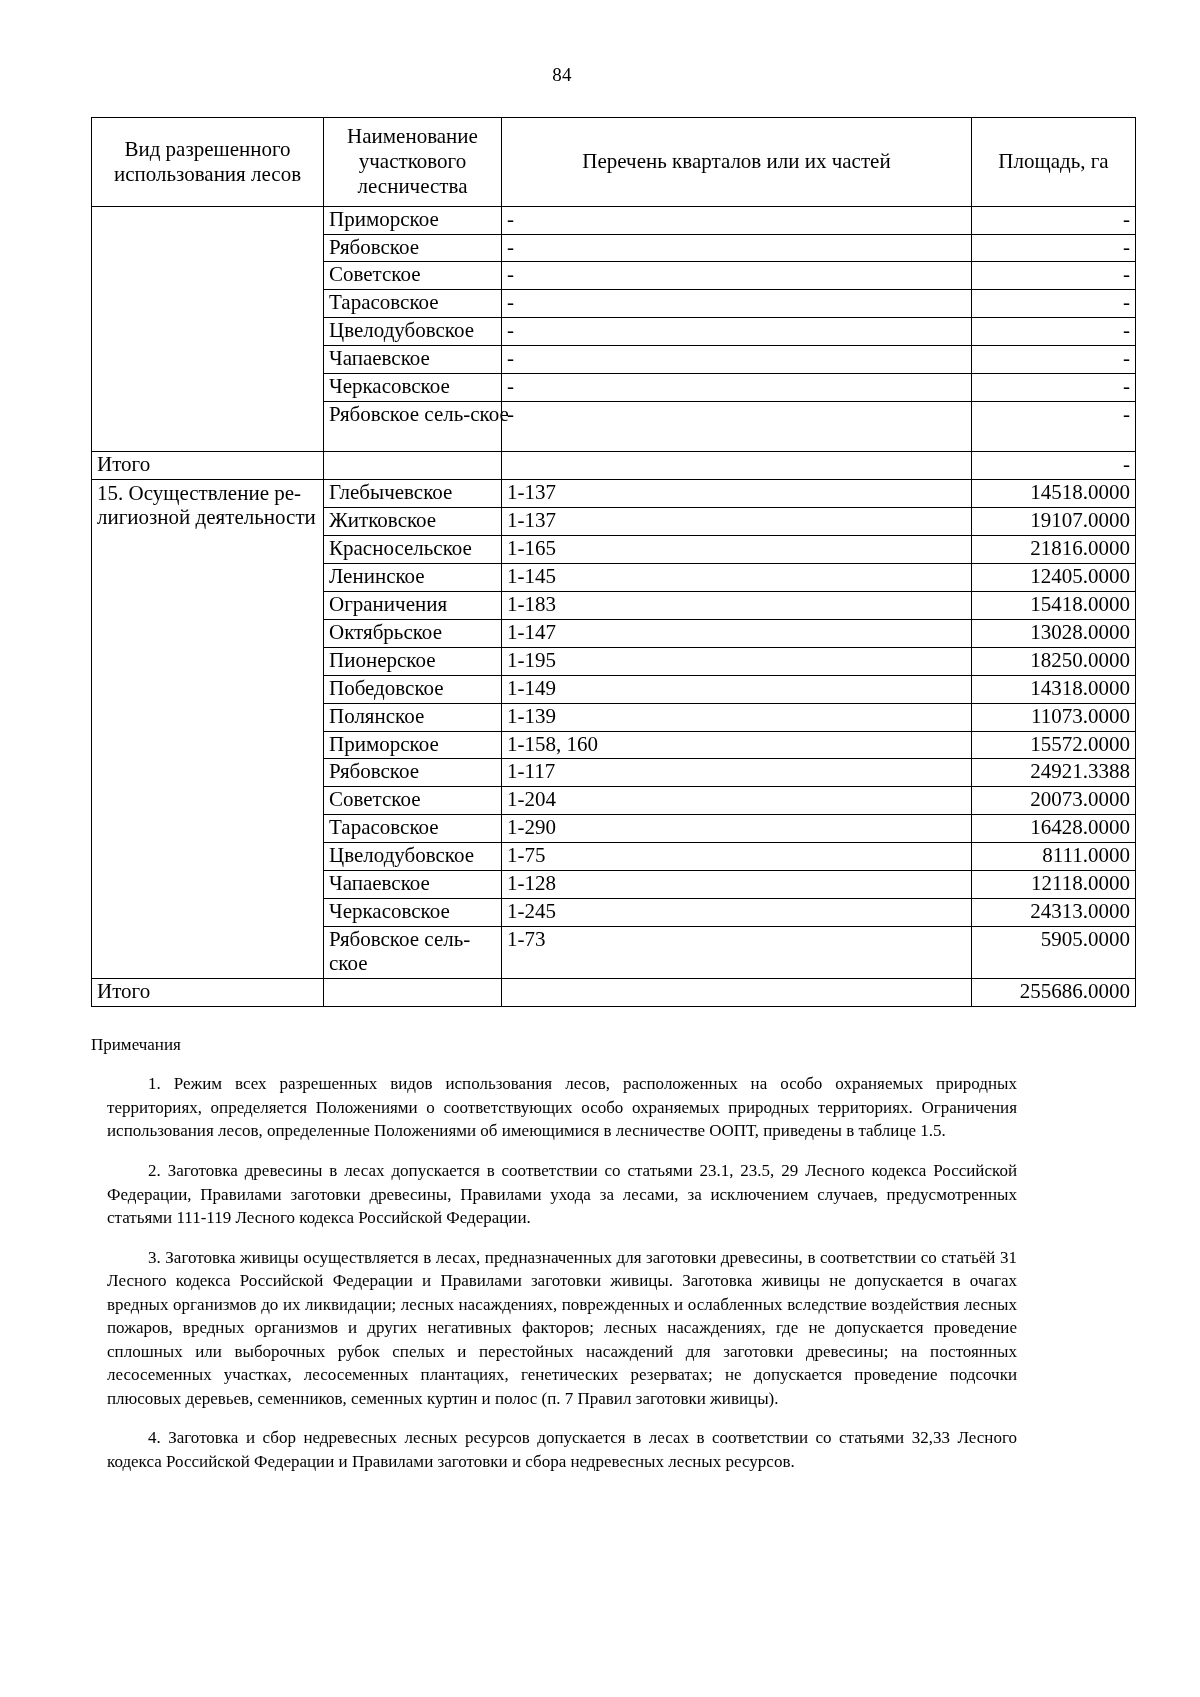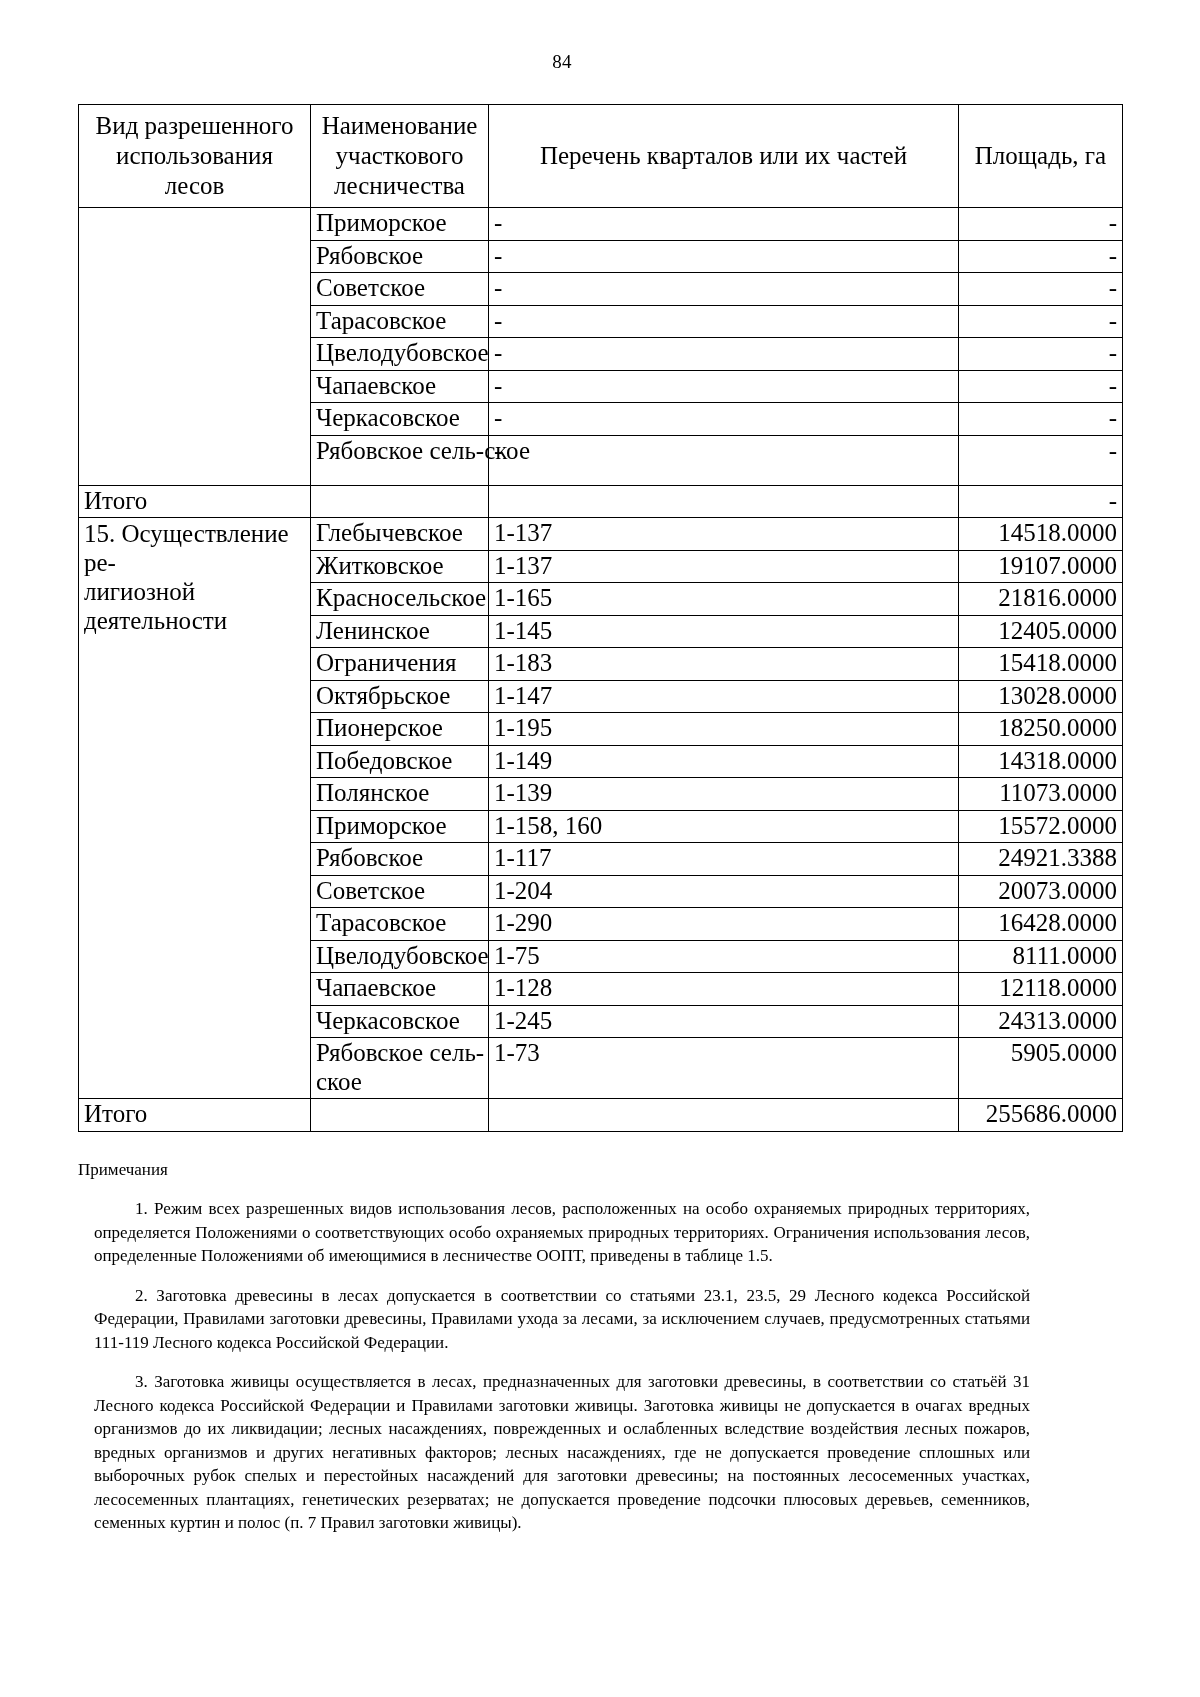--- a/index.html
+++ b/index.html
@@ -13,41 +13,41 @@
     height: 1697px;
     font-family: "Liberation Serif", "DejaVu Serif", serif;
     color: #000000;
     -webkit-font-smoothing: antialiased;
   }
   .page {
     position: relative;
     width: 1124px;
     height: 1697px;
     box-sizing: border-box;
-    padding: 0;
+    padding: 13px;
   }
   .page-number {
     text-align: center;
     font-size: 19px;
     line-height: 1;
     padding-top: 52px;
     letter-spacing: 0.2px;
   }
 
   
   .table-wrap {
     margin: 33px 0 0 0;
     padding-left: 78px;
     padding-right: 78px;
   }
   table.forest-table {
     width: 1044px;
     border-collapse: collapse;
     table-layout: fixed;
-    font-size: 25px;
+    font-size: 21px;
     line-height: 1.14;
   }
   table.forest-table th,
   table.forest-table td {
     border: 1.4px solid #000;
     padding: 1px 5px 2px 5px;
     vertical-align: top;
     font-weight: normal;
   }
   table.forest-table th {
@@ -268,15 +268,16 @@
 
       </tbody>
     </table>
   </div>
 
   <div class="notes">
     <div class="note-title">Примечания</div>
     <p class="para">1. Режим всех разрешенных видов использования лесов, расположенных на особо охраняемых природных территориях, определяется Положениями о соответствующих особо охраняемых природных территориях. Ограничения использования лесов, определенные Положениями об имеющимися в лесничестве ООПТ, приведены в таблице 1.5.</p>
     <p class="para">2. Заготовка древесины в лесах допускается в соответствии со статьями 23.1, 23.5, 29 Лесного кодекса Российской Федерации, Правилами заготовки древесины, Правилами ухода за лесами, за исключением случаев, предусмотренных статьями 111-119 Лесного кодекса Российской Федерации.</p>
     <p class="para">3. Заготовка живицы осуществляется в лесах, предназначенных для заготовки древесины, в соответствии со статьёй 31 Лесного кодекса Российской Федерации и Правилами заготовки живицы. Заготовка живицы не допускается в очагах вредных организмов до их ликвидации; лесных насаждениях, поврежденных и ослабленных вследствие воздействия лесных пожаров, вредных организмов и других негативных факторов; лесных насаждениях, где не допускается проведение сплошных или выборочных рубок спелых и перестойных насаждений для заготовки древесины; на постоянных лесосеменных участках, лесосеменных плантациях, генетических резерватах; не допускается проведение подсочки плюсовых деревьев, семенников, семенных куртин и полос (п. 7 Правил заготовки живицы).</p>
+    <p class="para">4. Заготовка и сбор недревесных лесных ресурсов допускается в лесах в соответствии со статьями 32,33 Лесного кодекса Российской Федерации и Правилами заготовки и сбора недревесных лесных ресурсов.</p>
   </div>
 
 </div>
 
 </body></html>

